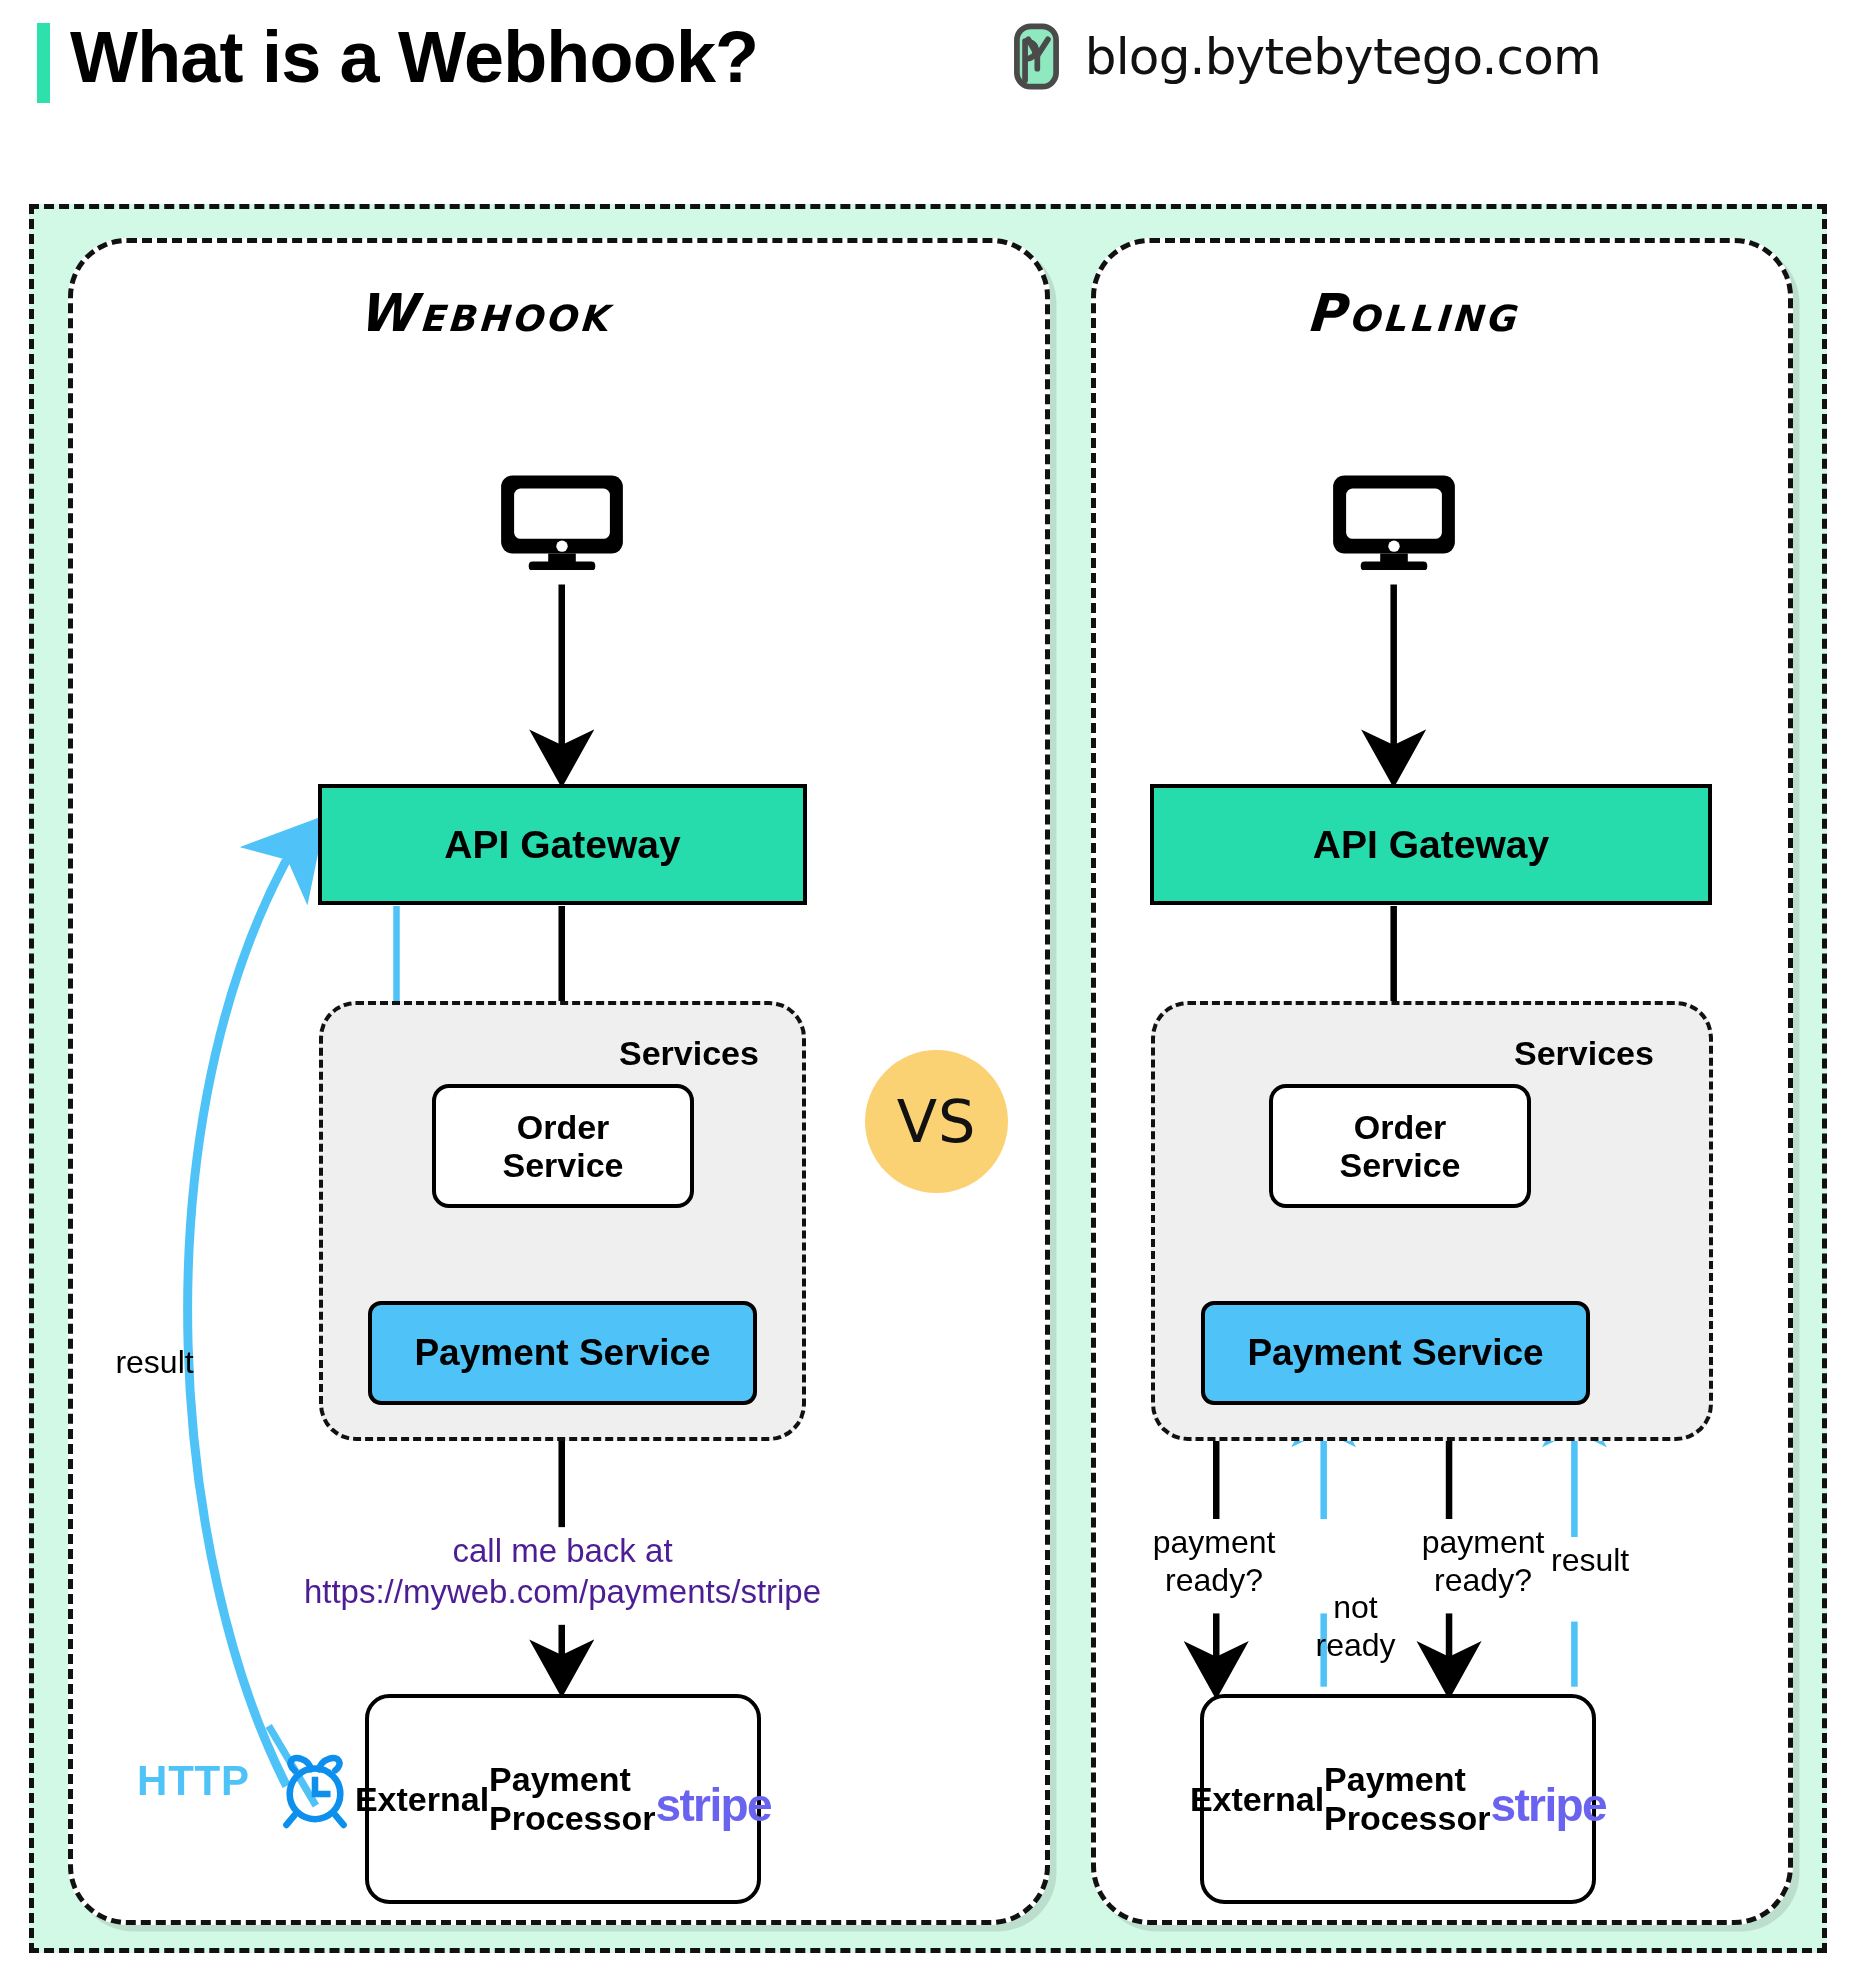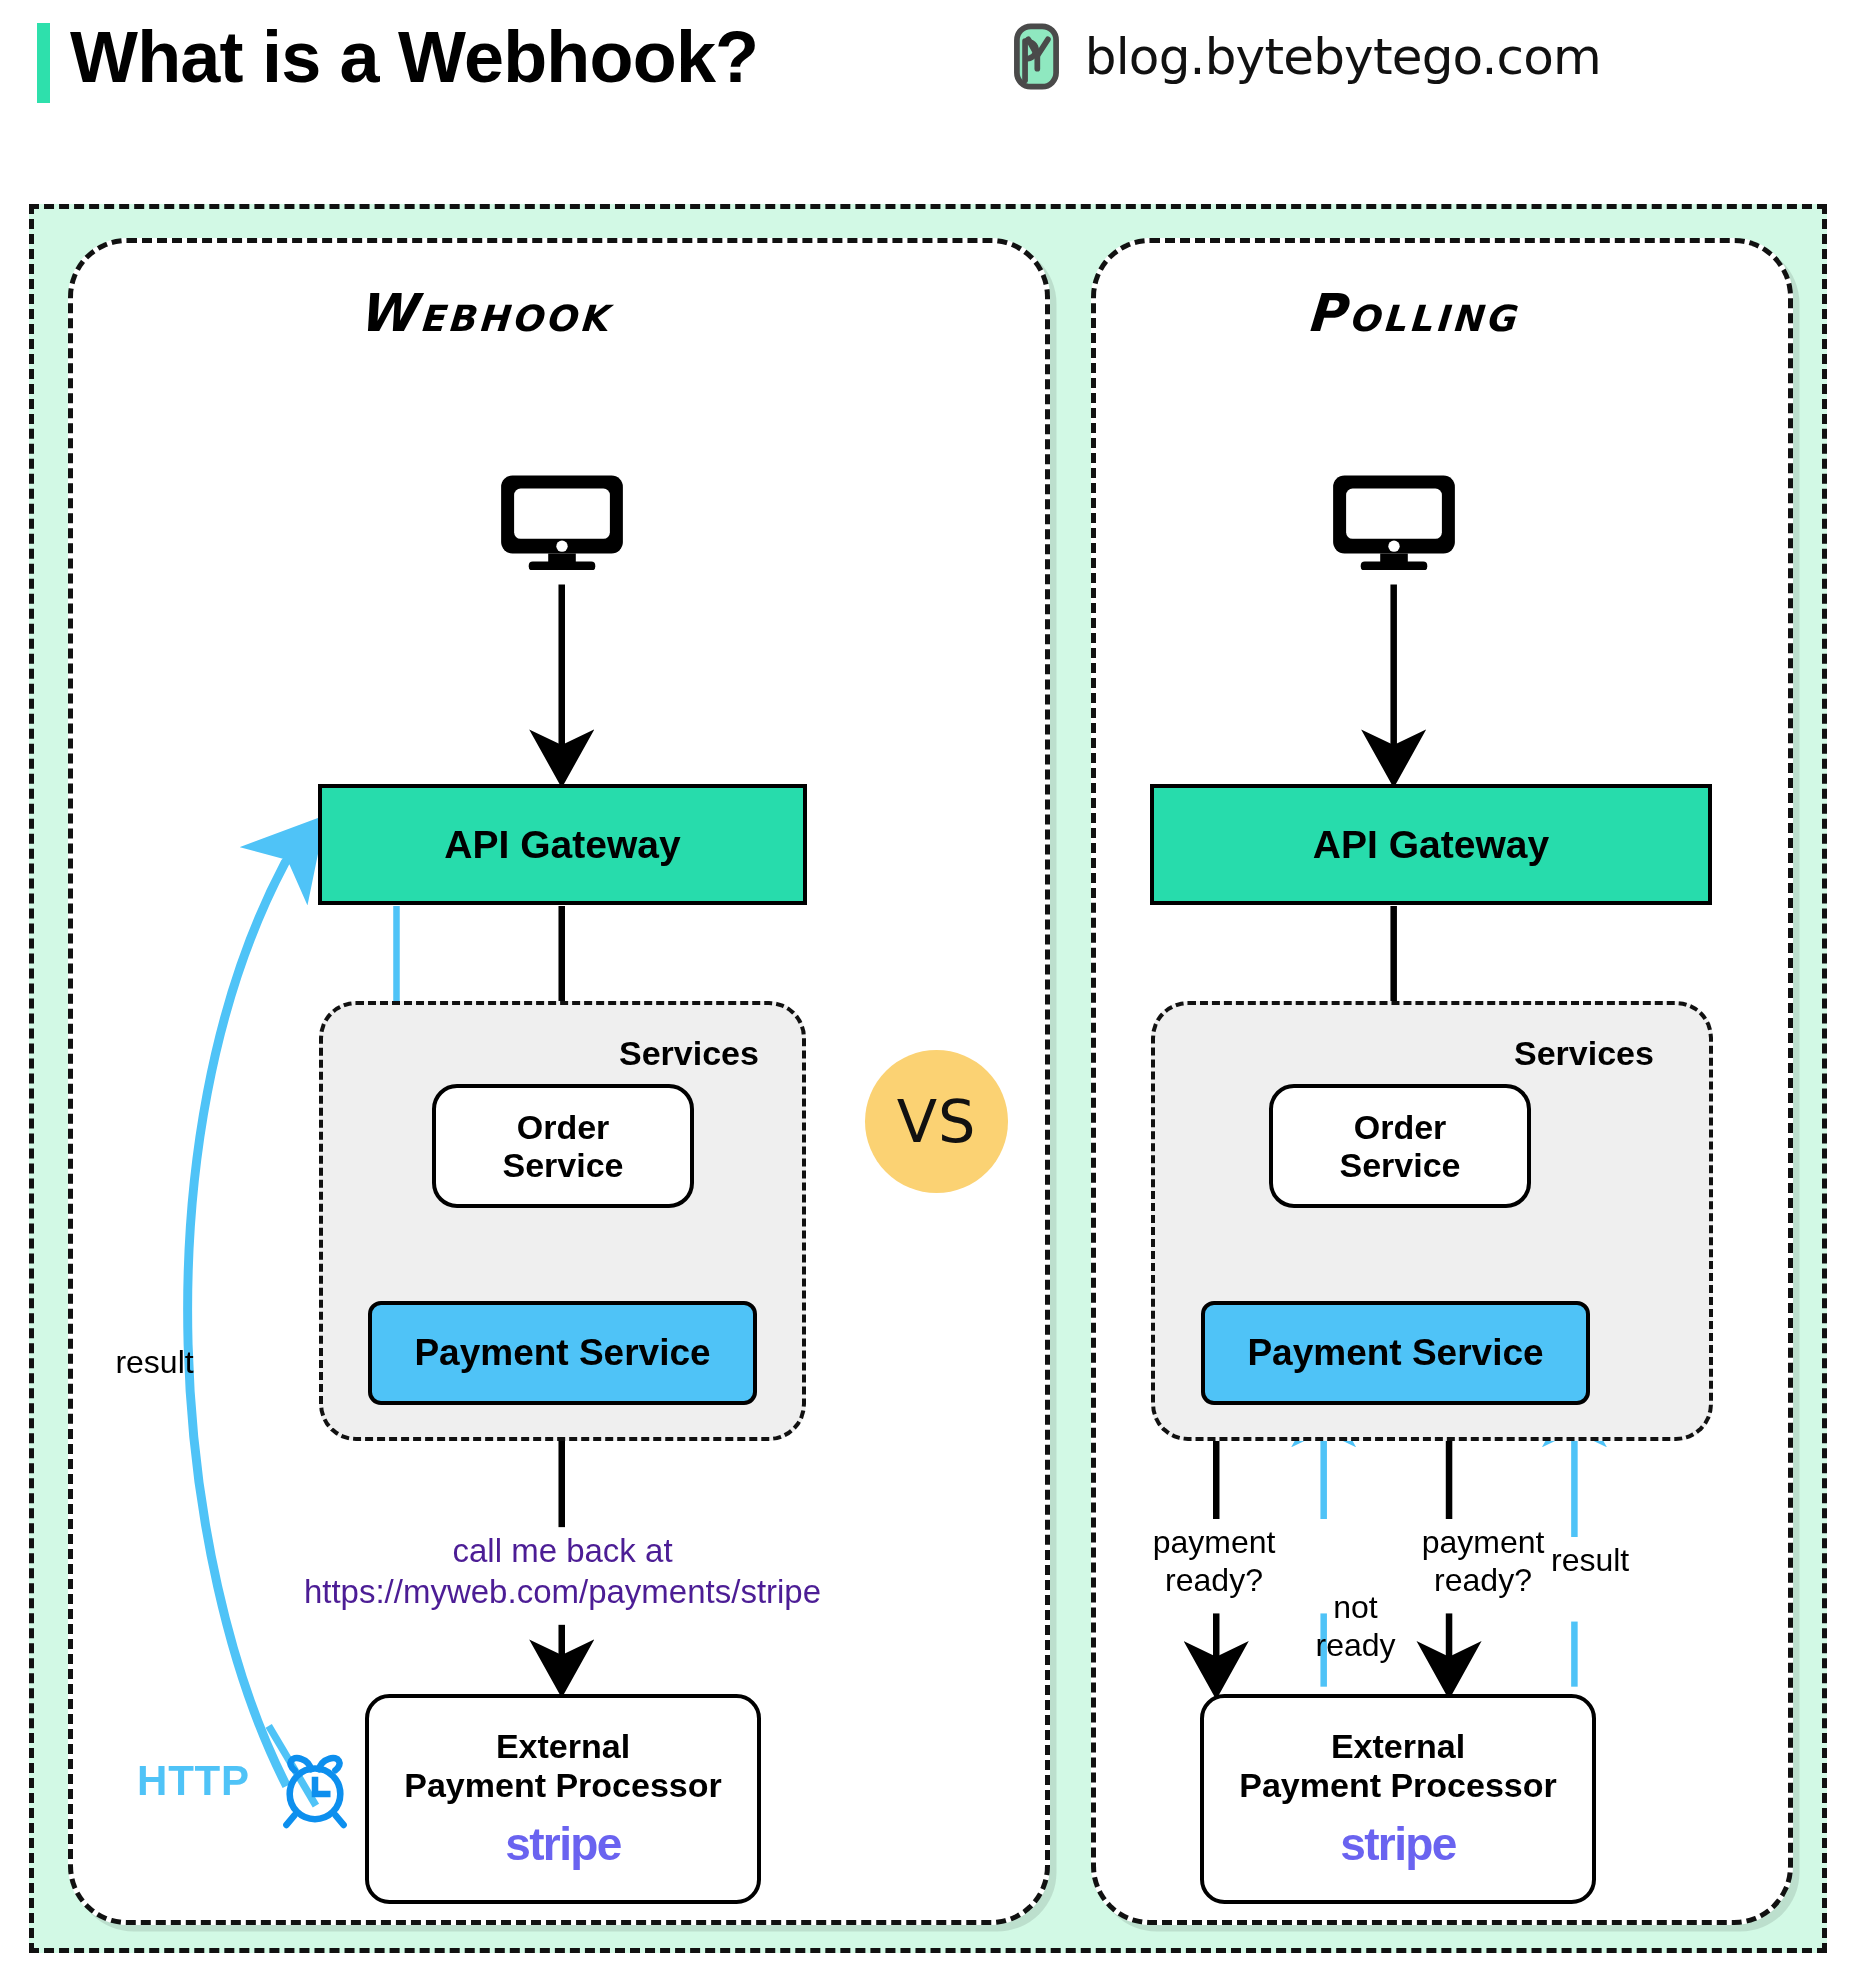--- a/index.html
+++ b/index.html
@@ -93,40 +93,40 @@
   #services-webhook{left:319px;top:1001px;width:487px;height:440px;}
   #services-polling{left:1151px;top:1001px;width:562px;height:440px;}
 
   .services-label{
     position:absolute;font-size:34px;font-weight:bold;color:#000;
   }
   #services-label-webhook{left:619px;top:1034px;}
   #services-label-polling{left:1514px;top:1034px;}
 
   .order-box{
-    background:#fff;border:4.1px solid #000;border-radius:25px;
+    background:#fff;border:4.1px solid #000;border-radius:17px;
     display:flex;flex-direction:column;align-items:center;justify-content:center;
     font-size:34px;font-weight:bold;color:#000;line-height:1.12;
     box-sizing:border-box;
   }
   #order-webhook{left:432px;top:1084px;width:262px;height:124px;}
   #order-polling{left:1269px;top:1084px;width:262px;height:124px;}
 
   .pay-box{
     background:#4FC3F7;border:4.9px solid #000;border-radius:13px;
     display:flex;align-items:center;justify-content:center;
     font-size:37px;font-weight:bold;color:#000;
     box-sizing:border-box;
   }
   #pay-webhook{left:368px;top:1301px;width:389px;height:104px;}
   #pay-polling{left:1201px;top:1301px;width:389px;height:104px;}
 
   .ext-box{
     background:#fff;border:4.9px solid #000;border-radius:24.4px;
-    display:flex;flex-direction:column;align-items:center;justify-content:center;
+    display:flex;flex-direction:row;align-items:center;justify-content:center;
     box-sizing:border-box;
   }
   #ext-webhook{left:365px;top:1694px;width:396px;height:210px;}
   #ext-polling{left:1200px;top:1694px;width:396px;height:210px;}
   .ext-line{font-size:34px;font-weight:bold;color:#000;line-height:1.14;}
   .stripe-logo{
     font-family:Liberation Sans, sans-serif;
     font-size:46px;font-weight:bold;color:#6A63F0;
     letter-spacing:-1.6px;margin-top:12px;
   }

